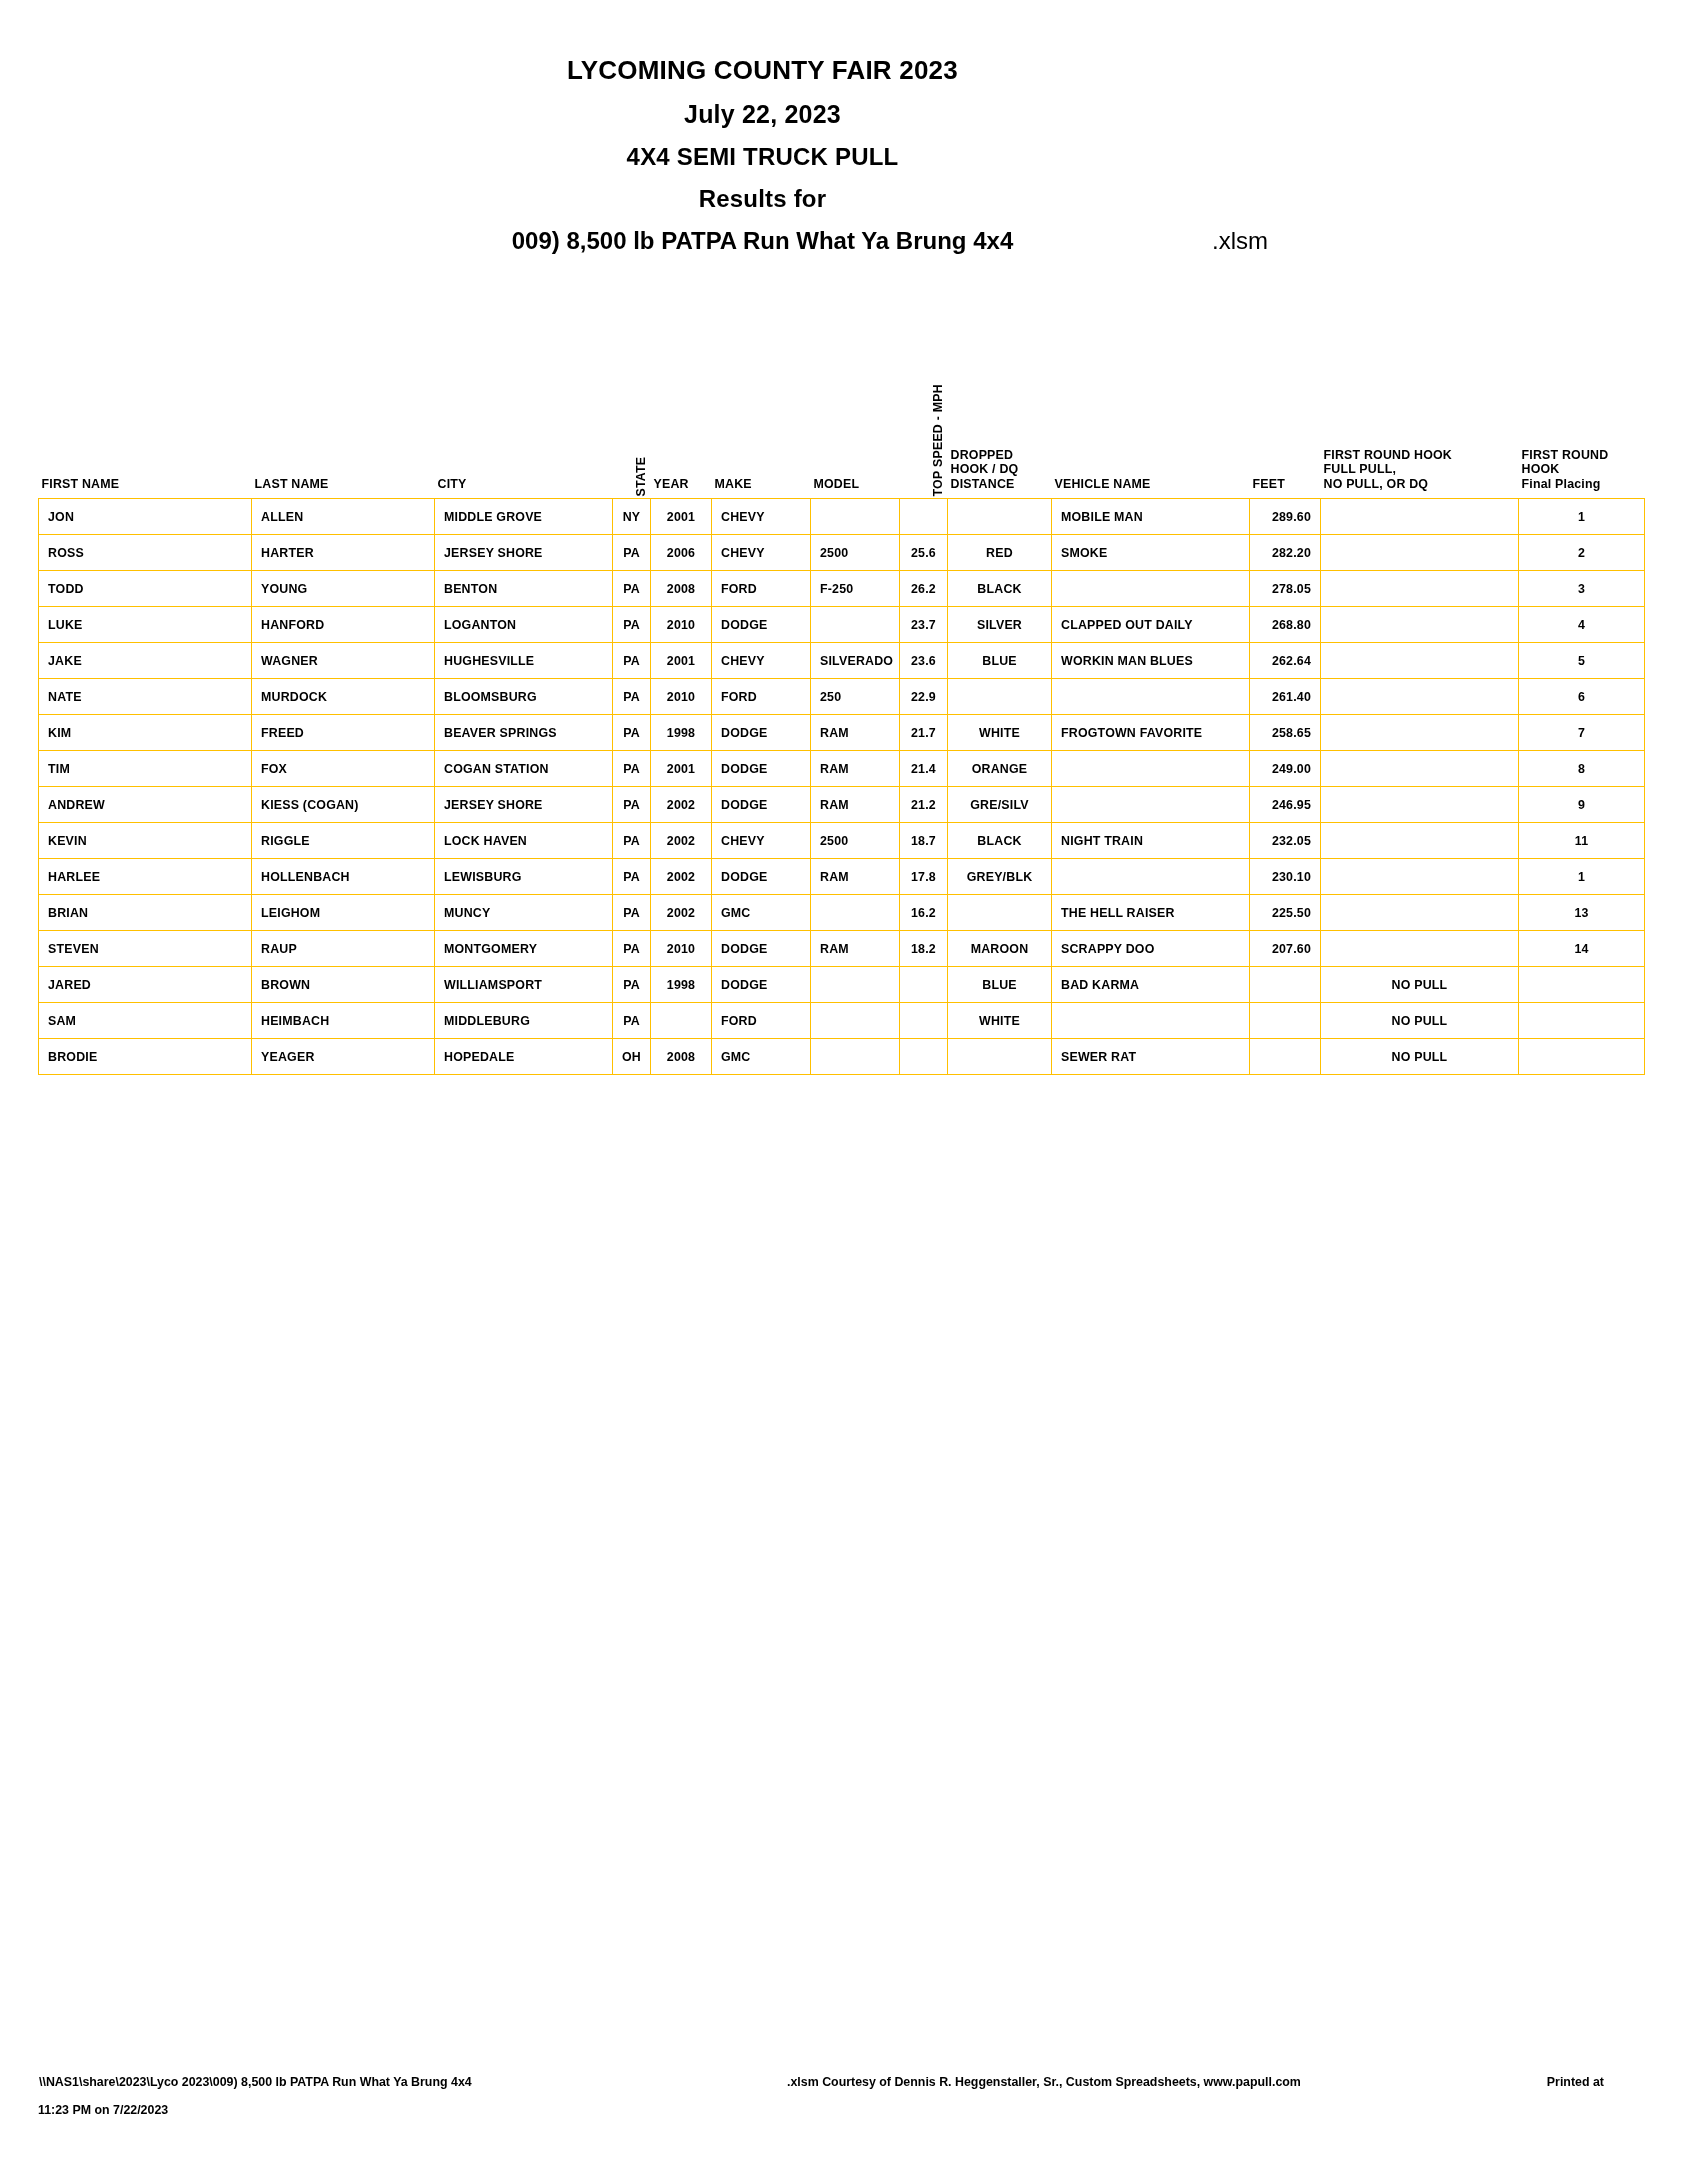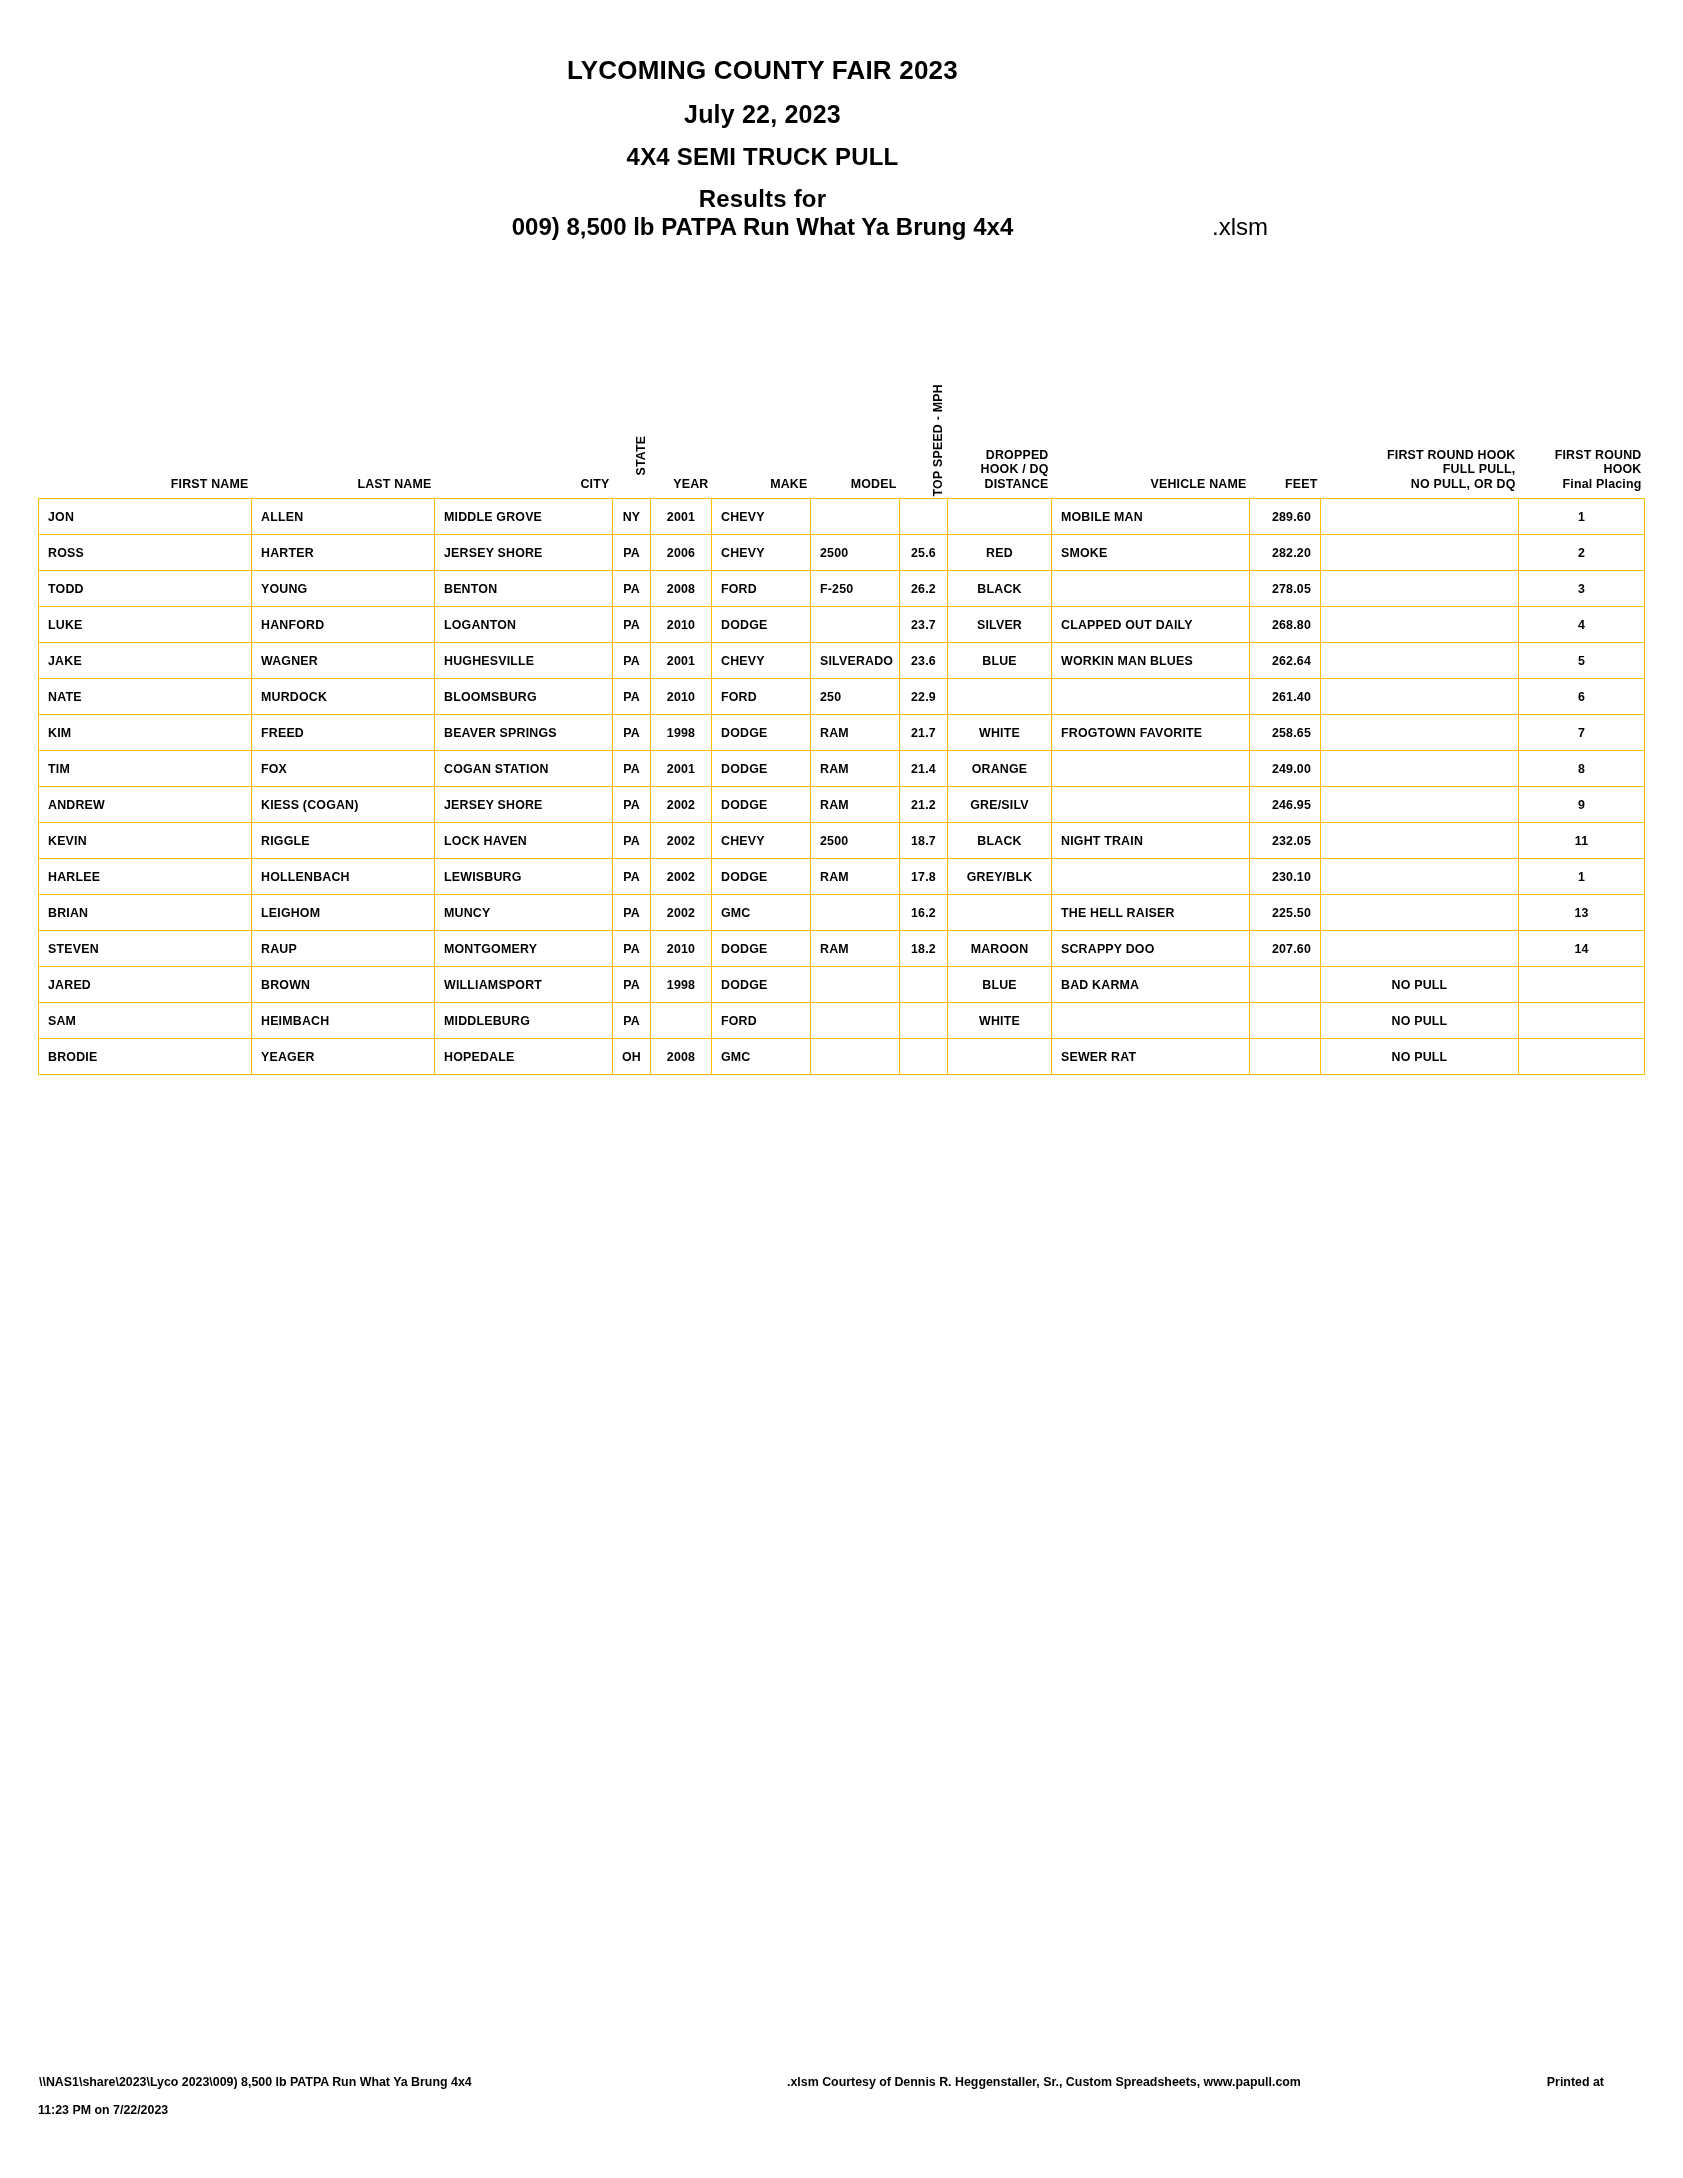--- a/index.html
+++ b/index.html
@@ -27,21 +27,21 @@
     text-align: center;
     padding-top: 55px;
   }
   .header .line {
     font-weight: bold;
     letter-spacing: 0.2px;
   }
   .h-line1 { font-size: 26px; margin-bottom: 14px; }
   .h-line2 { font-size: 25px; margin-bottom: 14px; }
   .h-line3 { font-size: 24px; margin-bottom: 14px; }
-  .h-line4 { font-size: 24px; }
+  .h-line4 { font-size: 24px; margin-bottom: 14px; }
   .h-line5row {
     position: relative;
     font-size: 24px;
     font-weight: bold;
     margin-bottom: 14px;
   }
   .h-line5row .ext {
     position: absolute;
     right: 257px;
     top: 0;
@@ -73,21 +73,21 @@
   table.results col.c-drop    { width: 104px; }
   table.results col.c-vname   { width: 198px; }
   table.results col.c-feet    { width: 71px; }
   table.results col.c-hook    { width: 198px; }
   table.results col.c-place   { width: 126px; }
 
   table.results thead th {
     border: none;
     font-size: 12.4px;
     font-weight: bold;
-    text-align: right;
+    text-align: left;
     vertical-align: bottom;
     padding: 2px 3px 7px 3px;
     line-height: 1.15;
     letter-spacing: 0.2px;
   }
   th.small-head {
     font-size: 10px;
     line-height: 1.15;
   }
   th.tiny-head {

